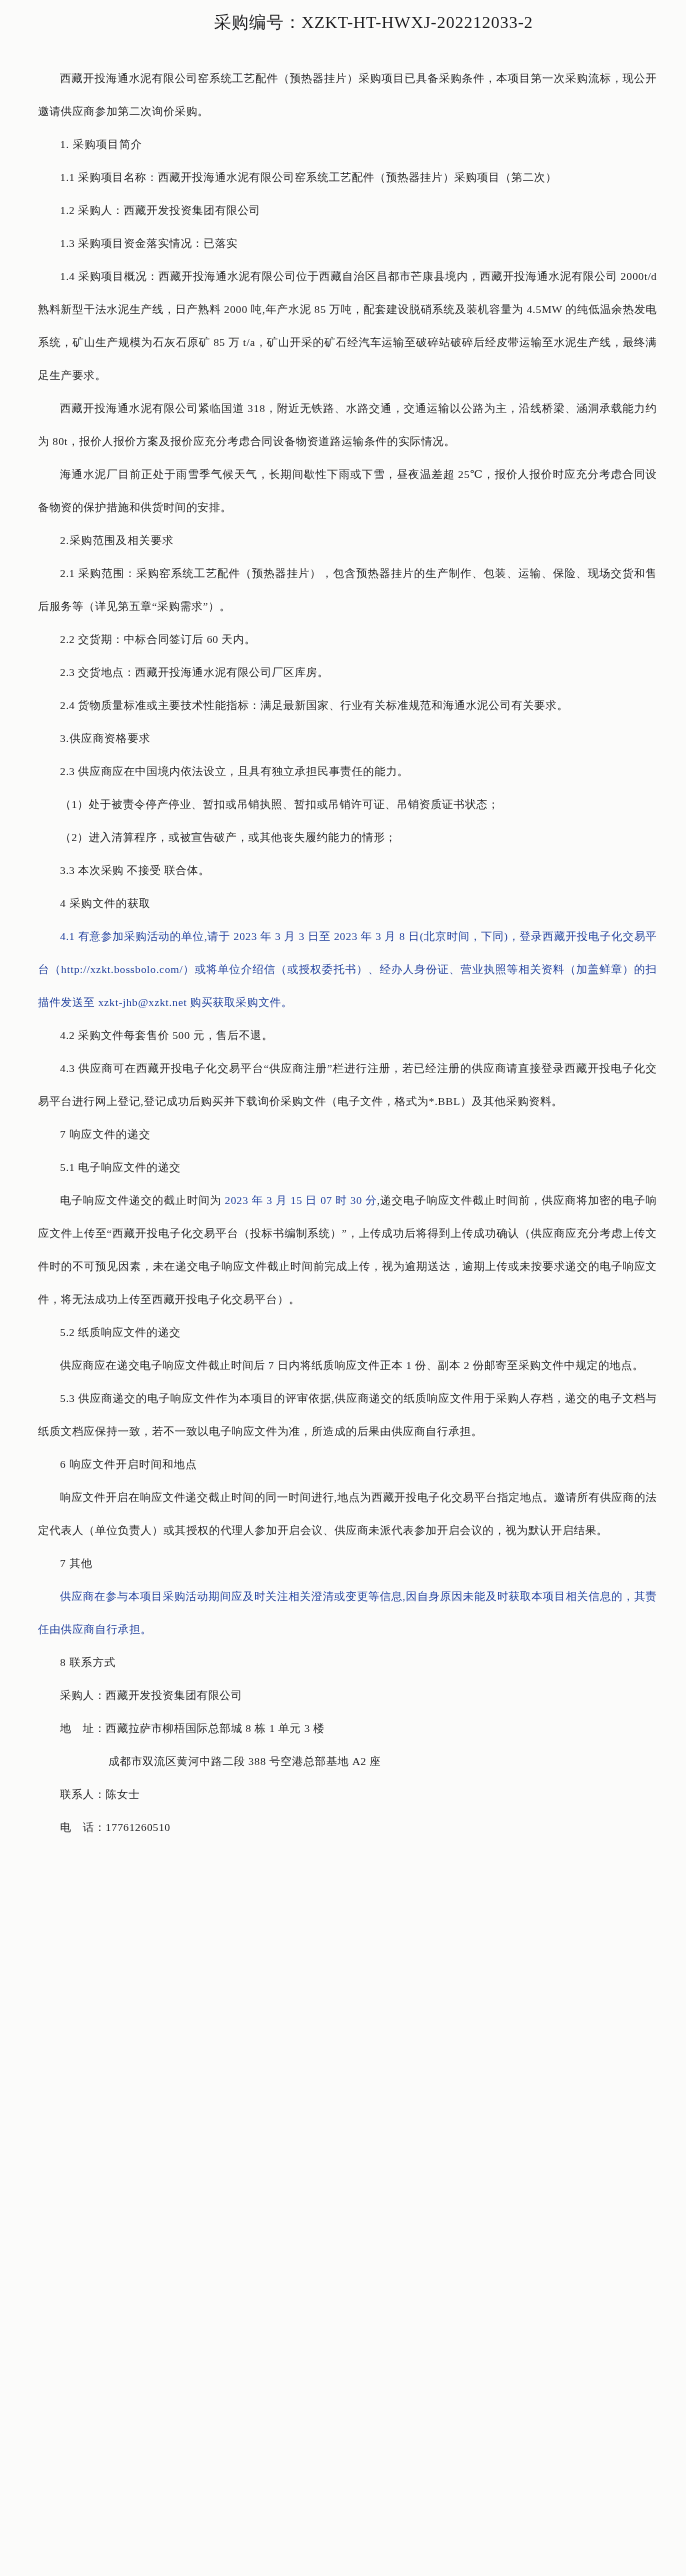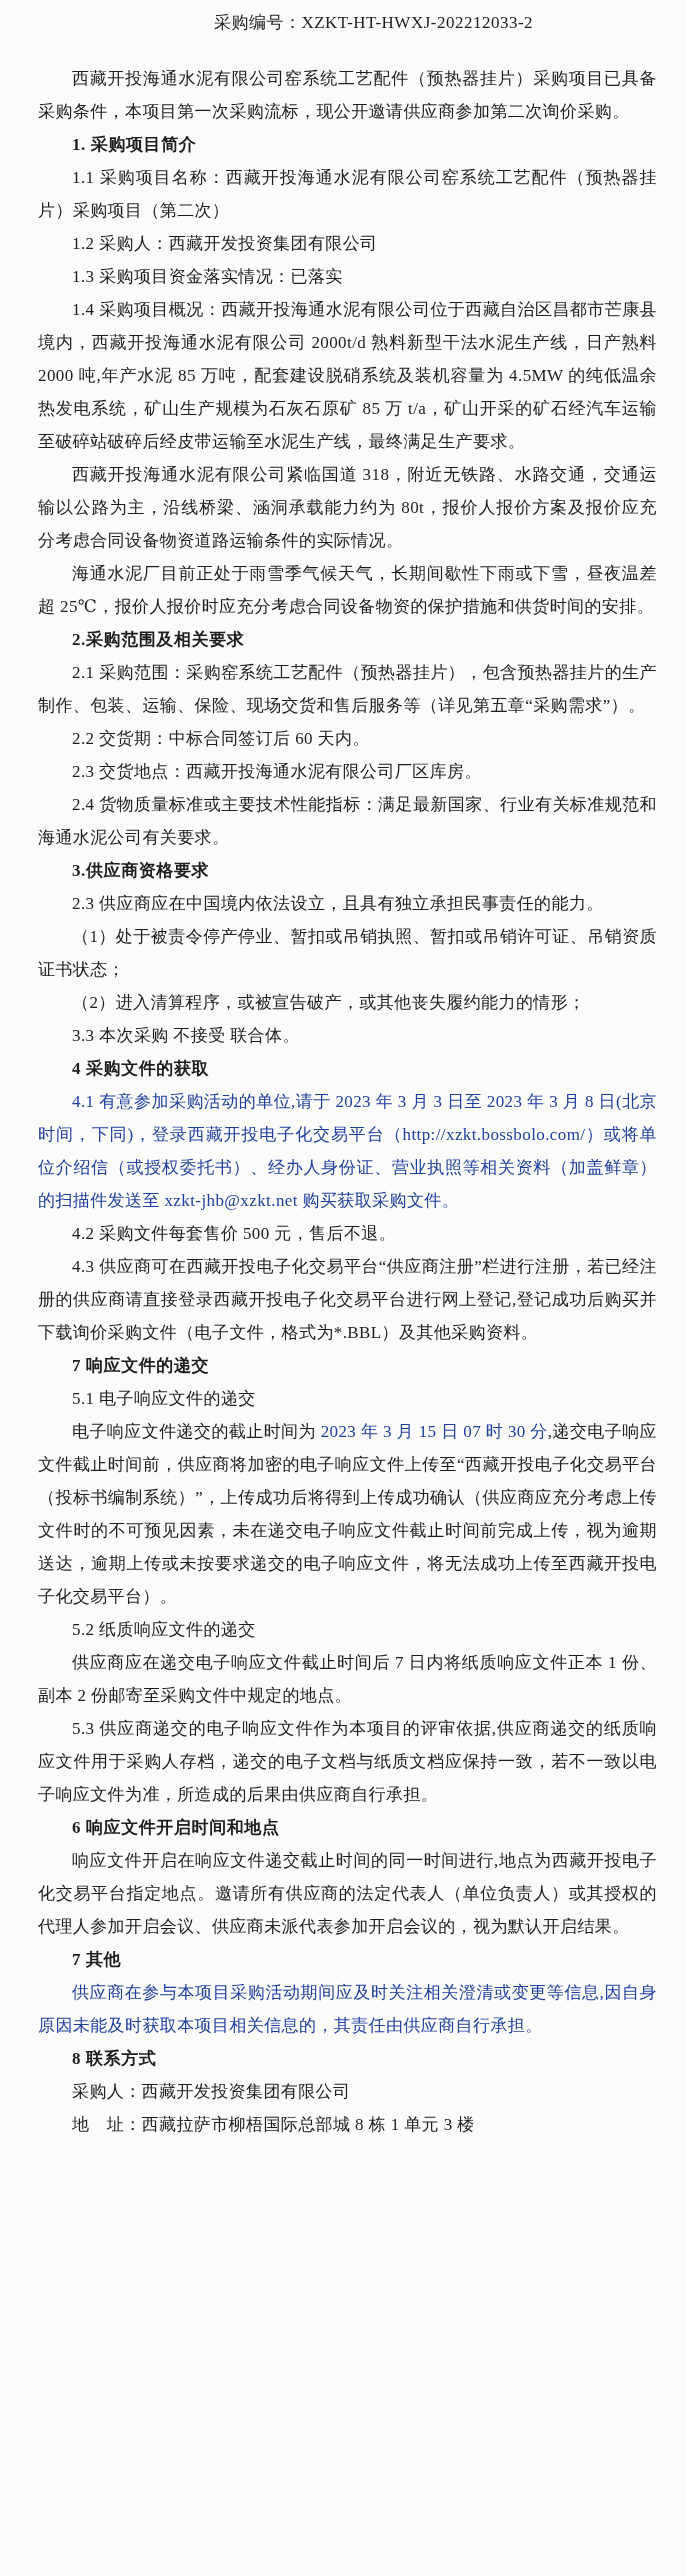--- a/index.html
+++ b/index.html
@@ -27,36 +27,36 @@
   .doc-number{
     font-size:17px;
     line-height:33px;
     text-align:center;
     padding-left:52px;
     margin-bottom:23px;
     letter-spacing:0.5px;
     white-space:nowrap;
   }
   .blk{
-    font-size:17px;
+    font-size:11px;
     line-height:33px;
     margin:0;
     letter-spacing:0.4px;
   }
   .para{
     text-indent:2em;
     text-align:justify;
   }
   .para-deep{
     text-indent:6.4em;
     text-align:justify;
   }
   .heading{
     text-indent:2em;
-    font-weight:bold;
+    font-weight:normal;
     letter-spacing:0.6px;
   }
   .c-blue{color:var(--blue);}
   .u{
     text-underline-offset:4px;
   }
   .footer-company{
     position:absolute;
     top:2440px;
     right:45px;

